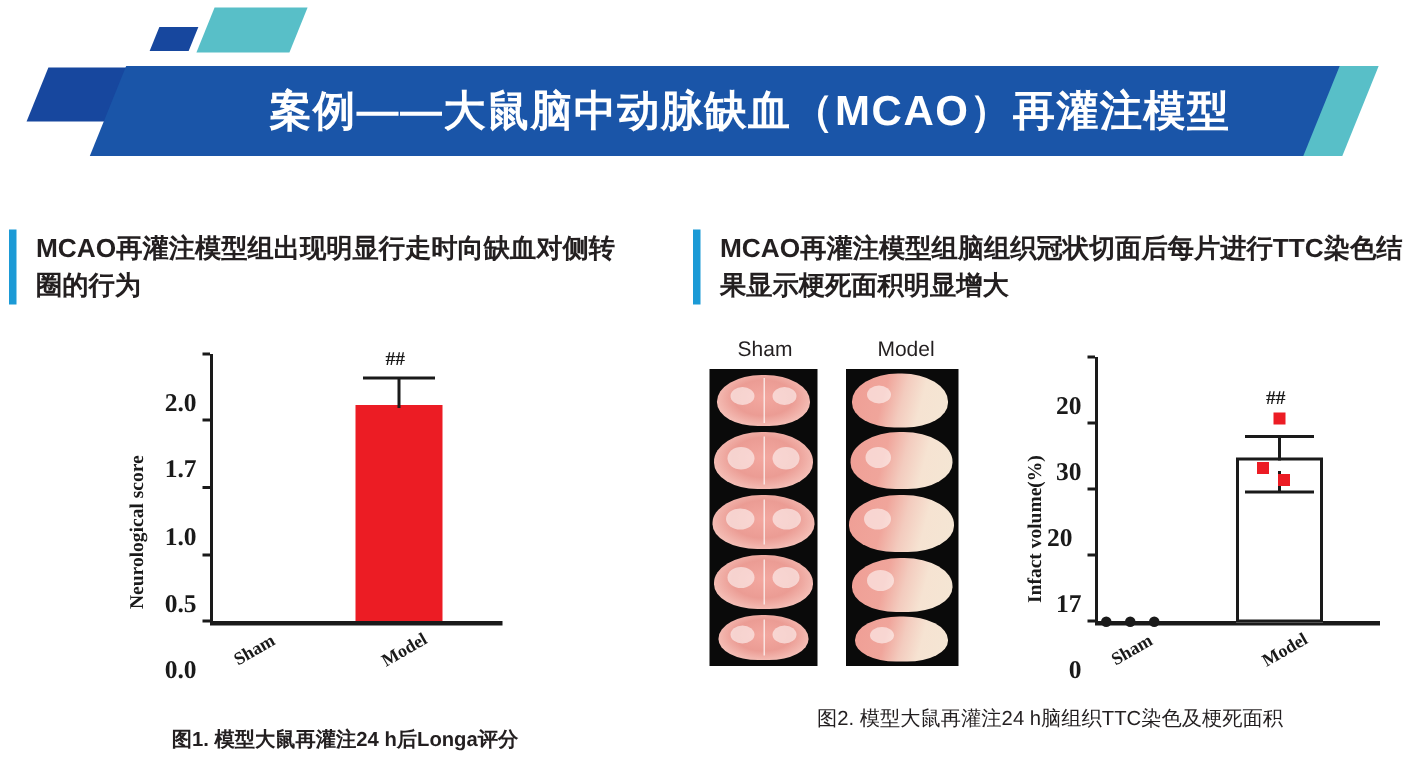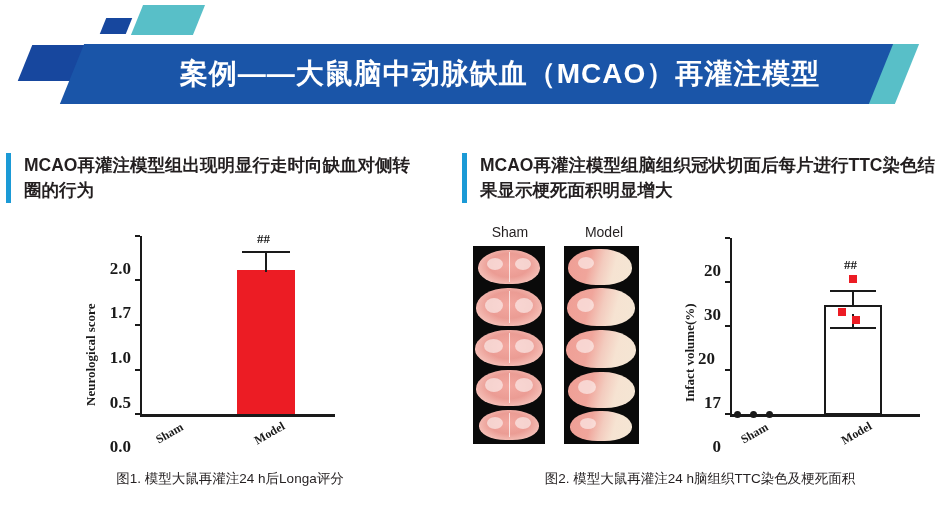--- a/index.html
+++ b/index.html
@@ -89,21 +89,21 @@
   #right-panel-title { left: 462px; top: 153px; width: 470px; }
 
   
   .caption {
     position: absolute;
     font-size: 13.5px;
     color: #231f20;
     text-align: center;
     white-space: nowrap;
   }
-  #caption-1 { left: 20px;  top: 470px; width: 420px; }
+  #caption-1 { left: 20px;  top: 484px; width: 420px; font-weight: bold; }
   #caption-2 { left: 470px; top: 470px; width: 460px; }
 
   
   .chart { position: absolute; }
   .axis-line { position: absolute; background: #1a1a1a; }
   .tick-mark { position: absolute; background: #1a1a1a; width: 5px; height: 2px; }
   .tick-label {
     position: absolute;
     font-family: "Liberation Serif", "DejaVu Serif", serif;
     font-weight: bold;

